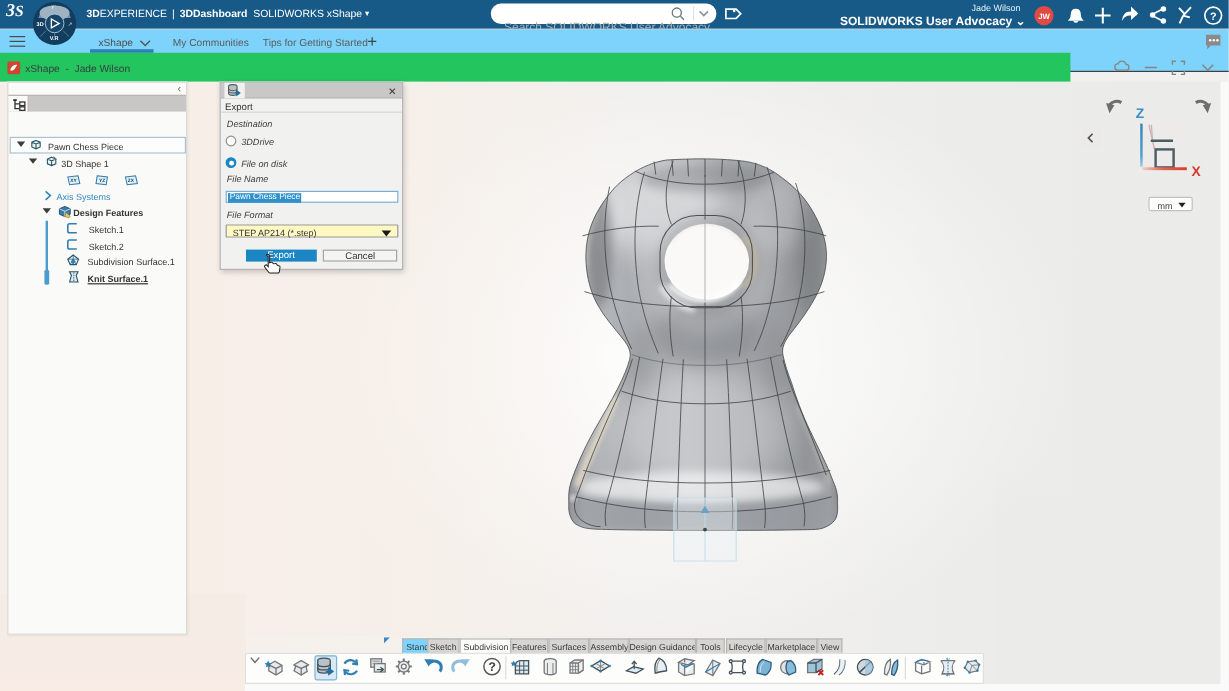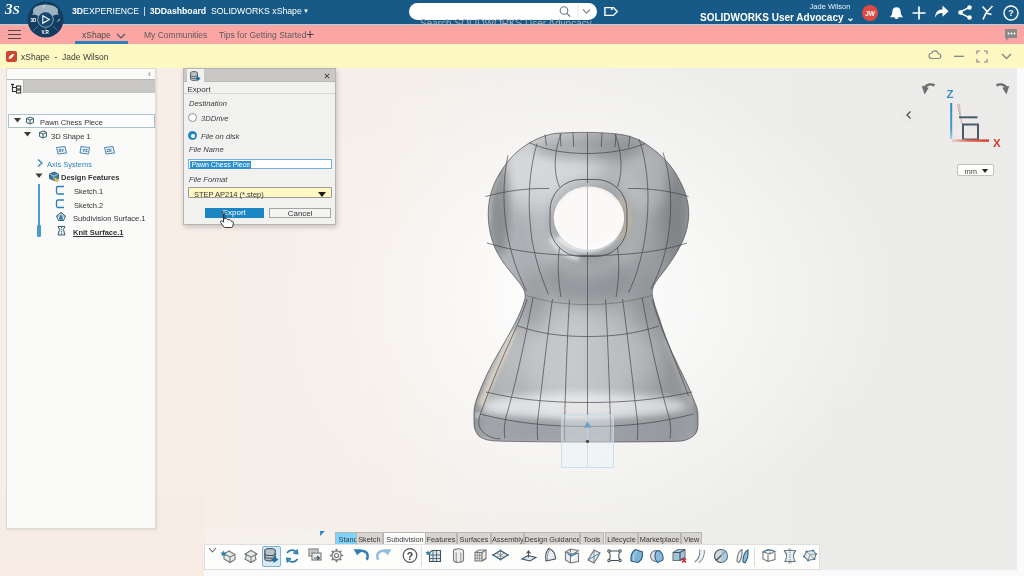--- a/index.html
+++ b/index.html
@@ -10,28 +10,28 @@
 
 #topbar { left:0; top:0; width:1024px; height:24px; background:#175a87; }
 #topbar .title { position:absolute; left:72px; top:6px; color:#fff; font-size:8.7px; }
 #usr1 { position:absolute; left:790px; top:2px; width:80px; text-align:center; color:#e8f1f7; font-size:7.5px; }
 #usr2 { position:absolute; left:700px; top:11.5px; width:157px; text-align:left; color:#fff; font-size:10px; font-weight:bold; }
 #searchbox { position:absolute; left:409px; top:3px; width:188px; height:17px; background:#fff; border-radius:9px; }
 #searchbox .ph { position:absolute; left:11px; top:4.5px; font-size:10px; color:#a9aeb2;margin-top:10px; }
 #logo3ds { position:absolute; left:5px; top:1px; color:#fff; font-size:15px; font-weight:bold; font-style:italic; font-family:"Liberation Serif",serif; }
 
 
-#tabrow { left:0; top:24px; width:1024px; height:36px; background:#fca5a5; border-top:1.5px solid #aecfe0; border-bottom:1px solid #404040; }
+#tabrow { left:0; top:24px; width:1024px; height:36px; background:#7dd3fc; border-top:1.5px solid #aecfe0; border-bottom:1px solid #404040; }
 #tabrow .tab { position:absolute; top:4.5px; font-size:8.5px; color:#4d4d4d; }
 #hamburger { position:absolute; left:8px; top:4.5px; width:13px; height:11px; }
 #hamburger div { height:1.6px; background:#4a4a4a; margin-bottom:2.5px; }
 #xshape-underline { position:absolute; left:75px; top:16px; width:53px; height:2.5px; background:#2f7fb8; }
 
 
-#approw { left:0; top:44px; width:1024px; height:24px; background:#fef9c3; }
+#approw { left:0; top:44px; width:892px; height:24px; background:#22c55e; }
 #approw .t { position:absolute; left:21px; top:8px; font-size:8.5px; color:#3c3c3c; }
 
 
 #viewport { left:0; top:68px; width:1024px; height:508px;
   background:
     radial-gradient(ellipse 450px 330px at 568px 230px, rgba(255,255,255,0.95), rgba(255,255,255,0) 74%),
     linear-gradient(to right, #f6efe9, #f5f1ec 30%, #f0efed 58%, #ececea 78%, #ebebe9);
 }
 #pinkbl { left:0; top:495px; width:205px; height:81px; background:linear-gradient(#f5ece6,#f8ece5); }
 #pinkt { left:156px; top:68px; width:360px; height:462px; background:linear-gradient(to right, rgba(247,237,230,0.75), rgba(247,237,230,0.45) 55%, rgba(247,237,230,0)); }

